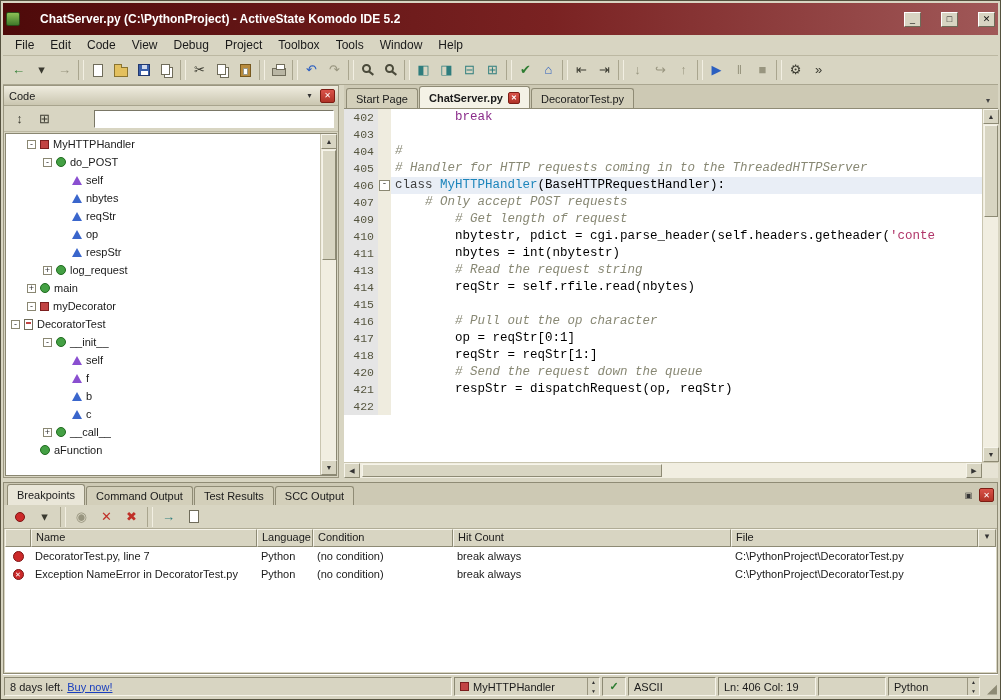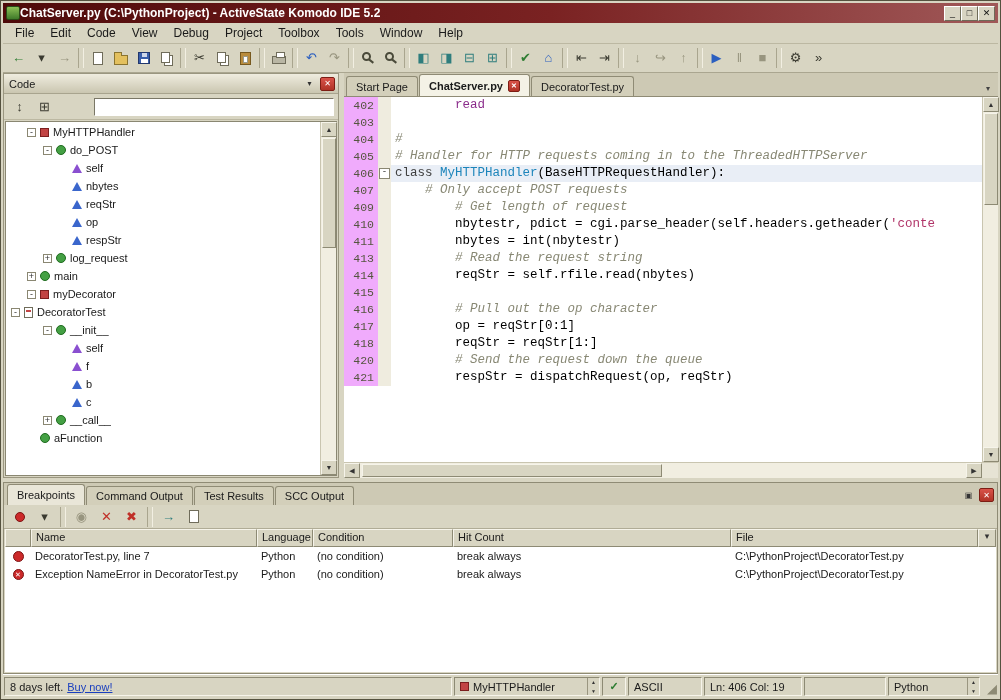--- a/index.html
+++ b/index.html
@@ -1,21 +1,21 @@
 <!DOCTYPE html>
 <html><head>
 <meta charset="utf-8">
 <style>
   *{box-sizing:border-box;margin:0;padding:0}
   html,body{width:1001px;height:700px;overflow:hidden;background:#6b6b5f}
   body{font-family:"Liberation Sans",sans-serif;font-size:11px;color:#1a1a1a}
   .window{width:1001px;height:700px;display:flex;flex-direction:column;background:#d8d5c2;
     border:1px solid #55523f;padding:2px}
   
-  .titlebar{height:20px;flex:none;display:flex;align-items:center;gap:0;padding:10px 3px;
+  .titlebar{height:20px;flex:none;display:flex;align-items:center;gap:20px;padding:16px 3px;
     background:linear-gradient(90deg,#4e0a0a 0%,#7a2222 55%,#a05858 100%)}
   .app-icon{width:14px;height:14px;flex:none;border:1px solid #2a4a18;border-radius:2px;
     background:linear-gradient(#8cc055,#3f7a2a)}
   .title-text{flex:1;color:#fff;font-weight:bold;font-size:12px;white-space:nowrap;overflow:hidden}
   .win-btn{width:17px;height:15px;flex:none;background:#d8d4c2;border:1px solid;
     border-color:#ffffff #6e6a58 #6e6a58 #ffffff;font-size:9px;line-height:12px;text-align:center;color:#111}
   
   .menubar{height:21px;flex:none;display:flex;align-items:center;padding-left:4px;border-bottom:1px solid #bcb8a2}
   .menu-item{padding:2px 8px;font-size:12px}
   .toolbar{height:29px;flex:none;display:flex;align-items:center;padding:0 4px;border-bottom:1px solid #aaa690}
@@ -86,21 +86,21 @@
   .tab{height:20px;display:flex;align-items:center;gap:5px;padding:0 9px;background:#d3cfba;
     border:1px solid #8f8b75;border-bottom:none;border-radius:3px 3px 0 0;font-size:11px;white-space:nowrap}
   .tab[data-active="1"]{background:#f4f2e6;font-weight:bold;height:22px}
   .tab-close{display:none;width:12px;height:12px;background:linear-gradient(#d9534a,#b03226);border:1px solid #7d1d14;
     color:#fff;font-size:7px;line-height:10px;text-align:center;border-radius:2px}
   .tab-close[data-show="1"]{display:inline-block}
   .tabbar-menu{margin-left:auto;width:16px;height:16px;display:flex;align-items:center;justify-content:center;font-size:8px;color:#444}
   .editor-body{flex:1;display:flex;min-height:0;background:#fff}
   .code-lines{flex:1;min-width:0;overflow:hidden}
   .code-line{display:flex;height:17px;line-height:17px;font-family:"Liberation Mono",monospace;font-size:12.5px}
-  .ln{width:34px;flex:none;background:#f0abfc;color:#55553f;text-align:right;padding-right:4px;font-size:11.5px;font-family:"Liberation Mono",monospace}
+  .ln{width:34px;flex:none;background:#e5e5e5;color:#55553f;text-align:right;padding-right:4px;font-size:11.5px;font-family:"Liberation Mono",monospace}
   .fold{width:13px;flex:none;background:#efecdf;position:relative}
   .fold[data-fold="m"]::before{content:"-";position:absolute;top:3px;left:1px;width:9px;height:9px;border:1px solid #8a8772;background:#fff;font-size:9px;line-height:7px;text-align:center;color:#333}
   .ctext{flex:1;white-space:pre;padding-left:4px;overflow:hidden}
   .code-line[data-cur="1"] .ctext{background:#e9eef6}
   .tk[data-c="kw"]{color:#404040}
   .tk[data-c="kw2"]{color:#8b2c8b}
   .tk[data-c="name"]{color:#1d85bb}
   .tk[data-c="cmt"]{color:#888874;font-style:italic}
   .tk[data-c="str"]{color:#b03468}
   .tk[data-c="pln"]{color:#000}
@@ -127,21 +127,21 @@
   .bicon{width:11px;height:11px;margin:0 auto;border-radius:50%;background:#cc2a2a;border:1px solid #7d1414;
     display:flex;align-items:center;justify-content:center;color:#fff;font-size:7px;line-height:9px}
   .bicon[data-icon="bpx"]::before{content:"\2715"}
   
   .statusbar{height:23px;flex:none;display:flex;align-items:stretch;gap:2px;padding:2px 1px 1px;border-top:1px solid #ffffff}
   .sb-sec{border:1px solid;border-color:#8d8a74 #f6f4ea #f6f4ea #8d8a74;display:flex;align-items:center;gap:4px;padding:0 5px;font-size:11px;white-space:nowrap;overflow:hidden}
   .sb-trial{width:448px;flex:none}
   .buy{color:#1a3fbf;text-decoration:underline;cursor:pointer}
   .sb-scope{width:146px;flex:none;padding-right:0}
   .sb-check{width:24px;flex:none;justify-content:center;color:#2e7d32;font-weight:bold}
-  .sb-enc{width:74px;flex:none}
+  .sb-enc{width:88px;flex:none}
   .sb-pos{width:98px;flex:none}
   .sb-spacer{flex:1}
   .sb-lang{width:92px;flex:none;padding-right:0}
   .spin{margin-left:auto;width:12px;height:100%;border-left:1px solid #9a9680;display:flex;flex-direction:column}
   .spin span{flex:1;font-size:5px;line-height:8px;text-align:center;color:#333}
   .grip{width:15px;flex:none;border:none;display:flex;align-items:flex-end;justify-content:flex-end;color:#8d8a74;font-size:13px;padding:0}
 </style>
 </head>
 <body>
 
@@ -442,21 +442,21 @@
           </span>
           </span>
         <span class="tabbar-menu">▾</span>
       </div>
       <div class="editor-body">
         <div class="code-lines">
 
         <div class="code-line">
             <span class="ln">402</span>
             <span class="fold"></span>
-            <span class="ctext"><span class="tk" data-c="pln">        </span><span class="tk" data-c="kw2">read</span></span>
+            <span class="ctext"><span class="tk" data-c="pln">        </span><span class="tk" data-c="kw2">break</span></span>
           </div>
             <div class="code-line">
             <span class="ln">403</span>
             <span class="fold"></span>
             <span class="ctext"></span>
           </div>
             <div class="code-line">
             <span class="ln">404</span>
             <span class="fold"></span>
             <span class="ctext"><span class="tk" data-c="cmt">#</span></span>
@@ -523,20 +523,25 @@
           </div>
             <div class="code-line">
             <span class="ln">420</span>
             <span class="fold"></span>
             <span class="ctext"><span class="tk" data-c="cmt">        # Send the request down the queue</span></span>
           </div>
             <div class="code-line">
             <span class="ln">421</span>
             <span class="fold"></span>
             <span class="ctext"><span class="tk" data-c="pln">        respStr = dispatchRequest(op, reqStr)</span></span>
+          </div>
+            <div class="code-line">
+            <span class="ln">422</span>
+            <span class="fold"></span>
+            <span class="ctext"></span>
           </div>
           </div>
         <div class="vscroll">
           <div class="scroll-btn">▲</div>
           <div class="vthumb" style="height:92px"></div>
           <div style="flex:1"></div>
           <div class="scroll-btn">▼</div>
         </div>
       </div>
       <div class="hscroll">

